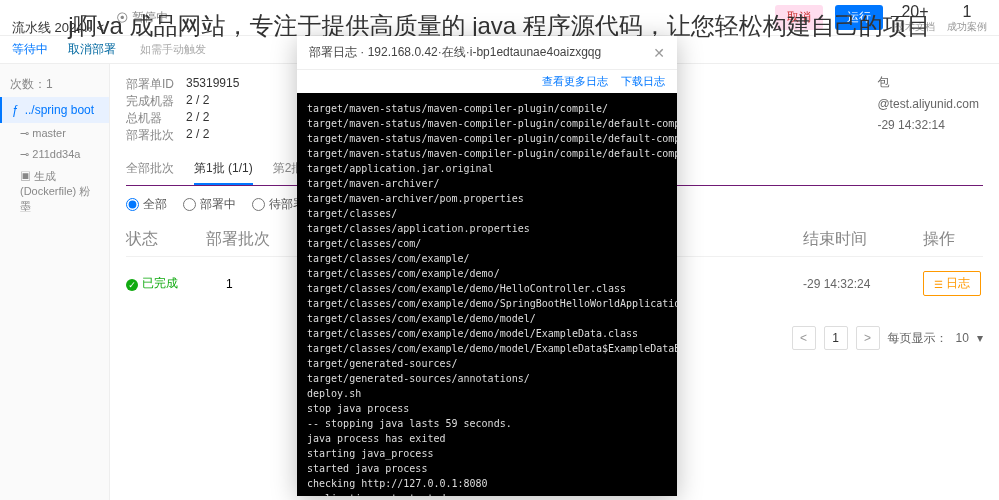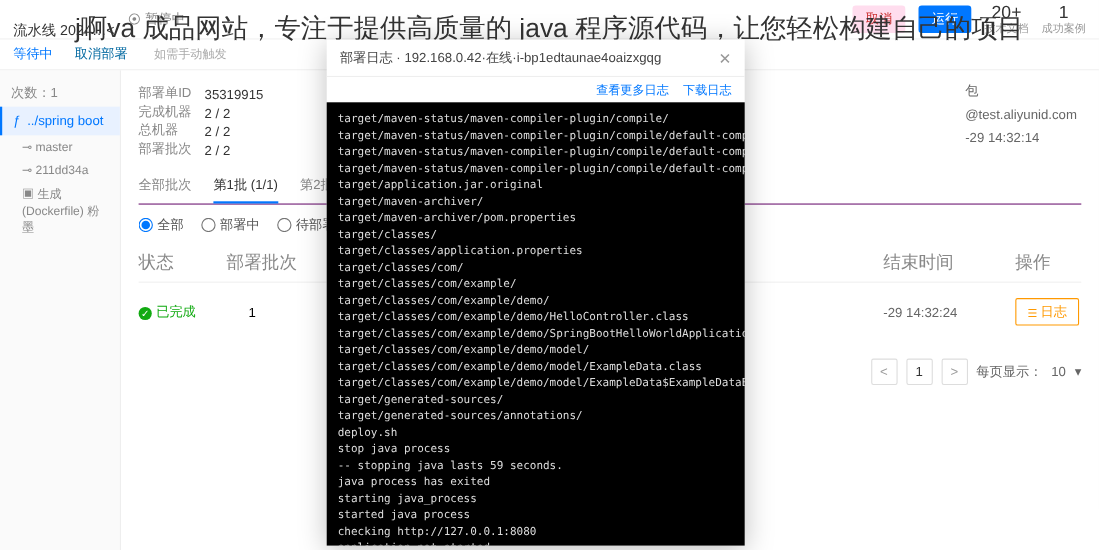--- a/index.html
+++ b/index.html
@@ -17,21 +17,21 @@
 .subbar { height:28px; background:#fff; display:flex; align-items:center; padding:0 12px; font-size:12px; color:#07f; gap:20px; border-bottom:1px solid #eee; }
 .subbar span:nth-child(2){ color:#0369a1; }
 .main { display:flex; height:436px; }
 .sidebar { width:110px; background:#fafafa; border-right:1px solid #eee; font-size:12px; padding-top:8px; }
 .sidebar .count { padding:4px 10px; color:#888; }
 .sidebar .item { padding:6px 10px; color:#555; display:flex; align-items:center; gap:6px; }
 .sidebar .item.active { background:#e8f1ff; color:#07f; border-left:2px solid #07f; }
 .sidebar .folder { padding:4px 10px 4px 20px; color:#888; font-size:11px; }
 .content { flex:1; background:#fff; padding:12px 16px; font-size:12px; }
 .meta { display:flex; gap:24px; margin-bottom:10px; }
-.meta .pair { display:flex; gap:12px;align-items:flex-end; }
+.meta .pair { display:flex; gap:12px; }
 .meta .k { color:#888; min-width:48px; }
 .meta .v { color:#333; }
 .right-meta { position:absolute; right:20px; top:72px; font-size:12px; color:#666; line-height:1.8; text-align:left; }
 .tabs { display:flex; gap:20px; border-bottom:1px solid #701a75; margin-bottom:10px; }
 .tabs .tab { padding:6px 0; color:#888; font-size:12px; }
 .tabs .tab.active { color:#333; border-bottom:2px solid #07f; }
 .radios { display:flex; gap:16px; margin-bottom:10px; font-size:12px; color:#555; }
 .radios label { display:flex; align-items:center; gap:4px; }
 .radios input { accent-color:#07f; }
 .thead { display:flex; color:#888; font-size:16px; padding:6px 0; border-bottom:1px solid #f0f0f0; }

